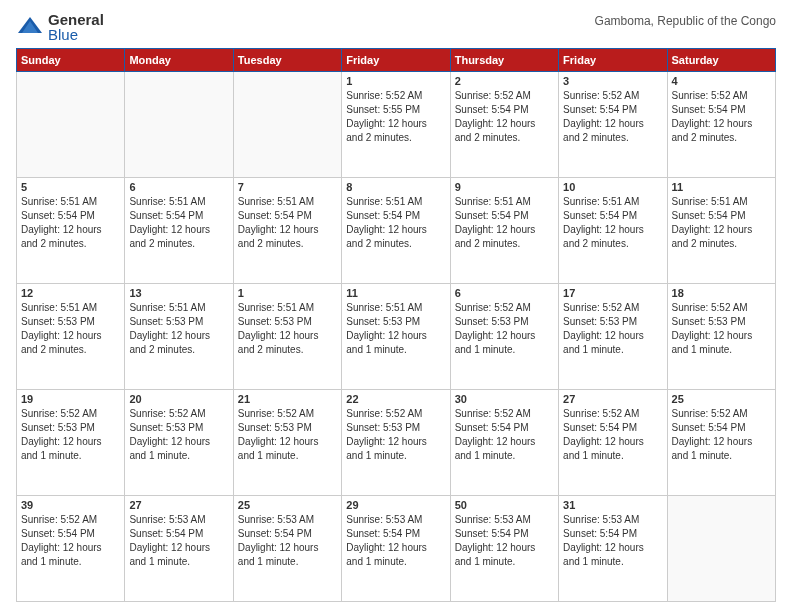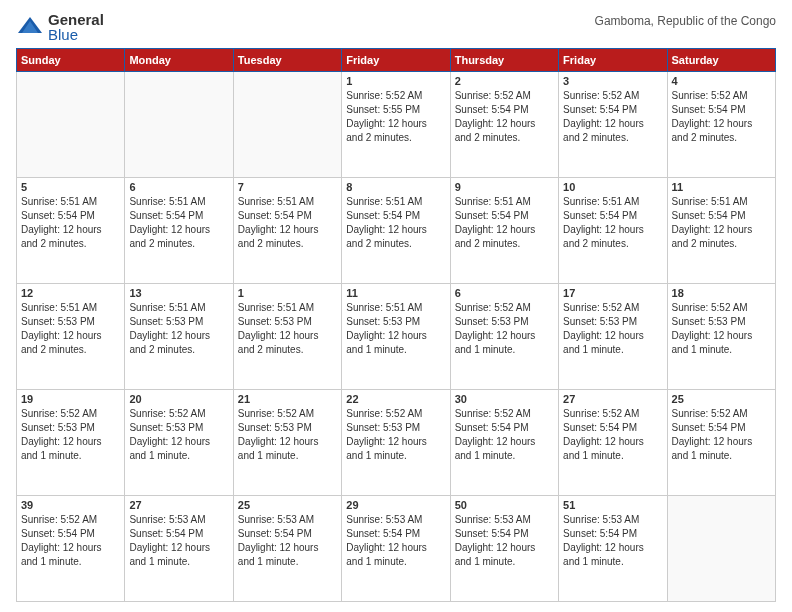--- a/index.html
+++ b/index.html
@@ -350,21 +350,21 @@
 and 1 minute.</div>
           </td>
           <td>
             <span class="day-num">50</span>
             <div class="day-detail" style="white-space: pre-line;">Sunrise: 5:53 AM
 Sunset: 5:54 PM
 Daylight: 12 hours
 and 1 minute.</div>
           </td>
           <td>
-            <span class="day-num">51</span>
+            <span class="day-num">31</span>
             <div class="day-detail" style="white-space: pre-line;">Sunrise: 5:53 AM
 Sunset: 5:54 PM
 Daylight: 12 hours
 and 1 minute.</div>
           </td>
           <td class="empty"></td>
         </tr>
       </tbody>
   </table>
 </div>

